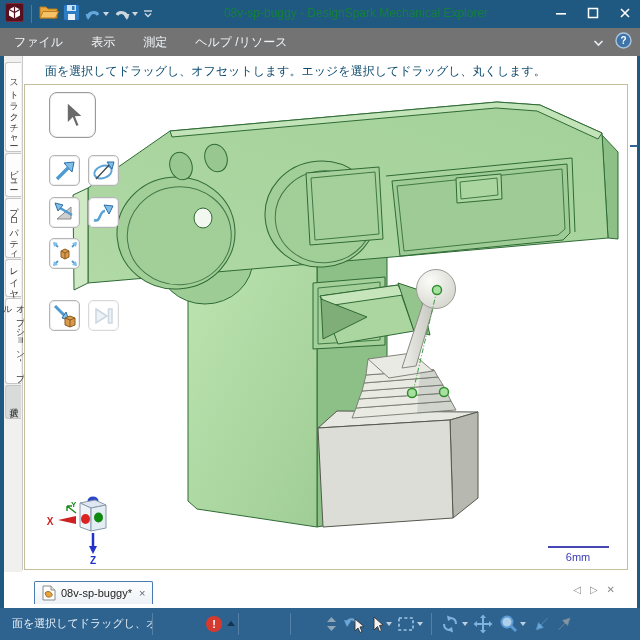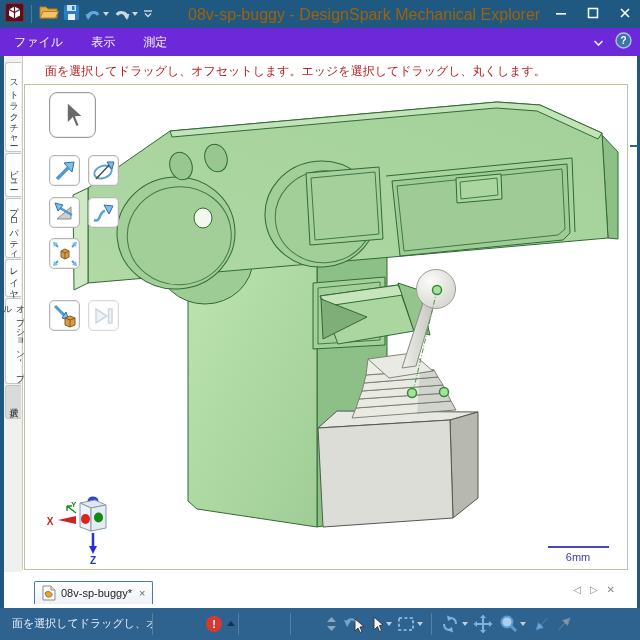--- a/index.html
+++ b/index.html
@@ -4,35 +4,35 @@
 <style>
   html,body{margin:0;padding:0;}
   body{width:640px;height:640px;position:relative;overflow:hidden;
        font-family:"Liberation Sans","DejaVu Sans",sans-serif;background:#fff;}
   .abs{position:absolute;}
   
   #titlebar{left:0;top:0;width:640px;height:28px;background:#1f5880;display:flex;align-items:center;}
   #qat{display:flex;align-items:center;gap:4px;padding-left:5px;}
   .qat-sep{width:1px;height:18px;background:#4a7aa0;margin:0 3px;}
   .caret-sm{width:0;height:0;border-left:3px solid transparent;border-right:3px solid transparent;border-top:4px solid #cdd8e2;margin-left:1px;}
-  #win-title{left:188px;top:6px;width:320px;text-align:center;color:#a16207;font-size:16px;white-space:nowrap;}
+  #win-title{left:196px;top:6px;width:320px;text-align:center;color:#15803d;font-size:12px;white-space:nowrap;}
   #win-controls{right:4px;top:4px;display:flex;gap:10px;align-items:center;}
   .wc{width:22px;height:18px;display:flex;align-items:center;justify-content:center;}
-  #menubar{left:0;top:28px;width:640px;height:28px;background:#6d28d9;display:flex;align-items:center;}
+  #menubar{left:0;top:28px;width:640px;height:28px;background:#737373;display:flex;align-items:center;}
   .menu-item{color:#f2f6fa;font-size:12px;padding:6px 14px;cursor:default;white-space:nowrap;}
   #menubar-right{position:absolute;right:8px;top:32px;display:flex;align-items:center;gap:10px;}
   
   #main{left:0;top:56px;width:640px;height:552px;background:#ffffff;}
   #edge-left{left:0;top:56px;width:4px;height:552px;background:#1f5880;}
   #edge-right{left:637px;top:56px;width:3px;height:552px;background:#1f5880;}
   #vtab-strip{left:4px;top:56px;width:18px;height:516px;background:#f0f0ef;border-right:1px solid #c9c9c9;}
   .vtab{position:absolute;left:1px;width:15px;background:#fdfdfd;border:1px solid #c5c5c5;border-right:0;
         border-radius:3px 0 0 3px;color:#333;font-size:9px;writing-mode:vertical-rl;
         display:flex;align-items:center;justify-content:center;letter-spacing:1px;}
-  #hint{left:45px;top:63px;width:570px;height:18px;color:#b91c1c;font-size:12px;white-space:nowrap;}
+  #hint{left:45px;top:63px;width:570px;height:18px;color:#0c4a6e;font-size:12px;white-space:nowrap;}
   
   #canvas{left:24px;top:84px;width:602px;height:484px;border:1px solid #c6bf9b;background:#fff;overflow:hidden;}
   #scene{position:absolute;left:0;top:0;}
   .tool-btn{position:absolute;background:#fff;border:1px solid #b5b5b5;border-radius:6px;
             display:flex;align-items:center;justify-content:center;padding:0;box-shadow:0 0 0 1px #eee inset;}
   .tool-btn.sm{width:31px;height:31px;border-radius:5px;}
   .tool-btn.disabled{opacity:.5;}
   #gutter-tick{left:630px;top:145px;width:8px;height:2px;background:#33628e;}
   
   #tabbar{left:22px;top:570px;width:615px;height:38px;background:#fff;}
@@ -120,20 +120,21 @@
     <svg width="12" height="12">
         <path d="M2 2 L10 10 M10 2 L2 10" stroke="#fff" stroke-width="1.6"></path>
       </svg>
     </span>
 </div>
 
 <div id="menubar" class="abs">
   <span class="menu-item">ファイル</span>
   <span class="menu-item">表示</span>
   <span class="menu-item">測定</span>
+  <span class="menu-item">ヘルプ /リソース</span>
 </div>
 <div id="menubar-right">
   <span>
     <svg width="13" height="10">
         <path d="M2.5 3 L6.5 7 L10.5 3" stroke="#e8eef4" stroke-width="1.6" fill="none"></path>
       </svg></span>
   <span>
     <svg width="17" height="17">
         <circle cx="8.5" cy="8.5" r="7.5" fill="#3f74a8" stroke="#a9c6de" stroke-width="1.4"></circle>
       <text x="8.5" y="12.2" text-anchor="middle" font-size="10" font-weight="bold" fill="#fff">?</text>

